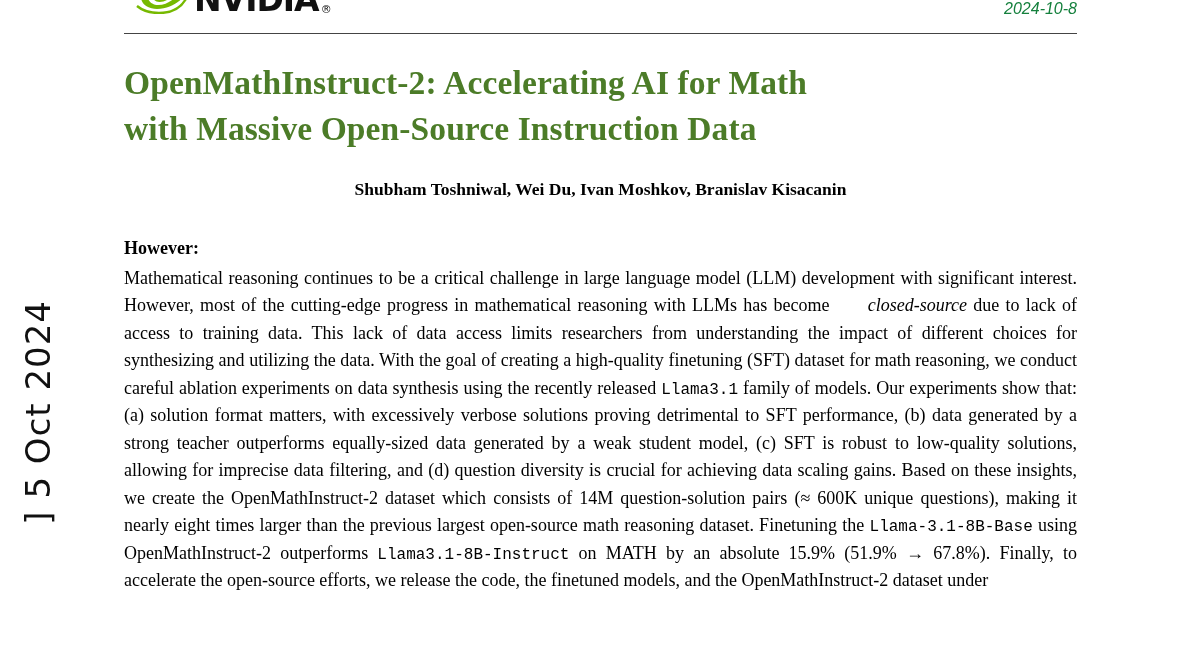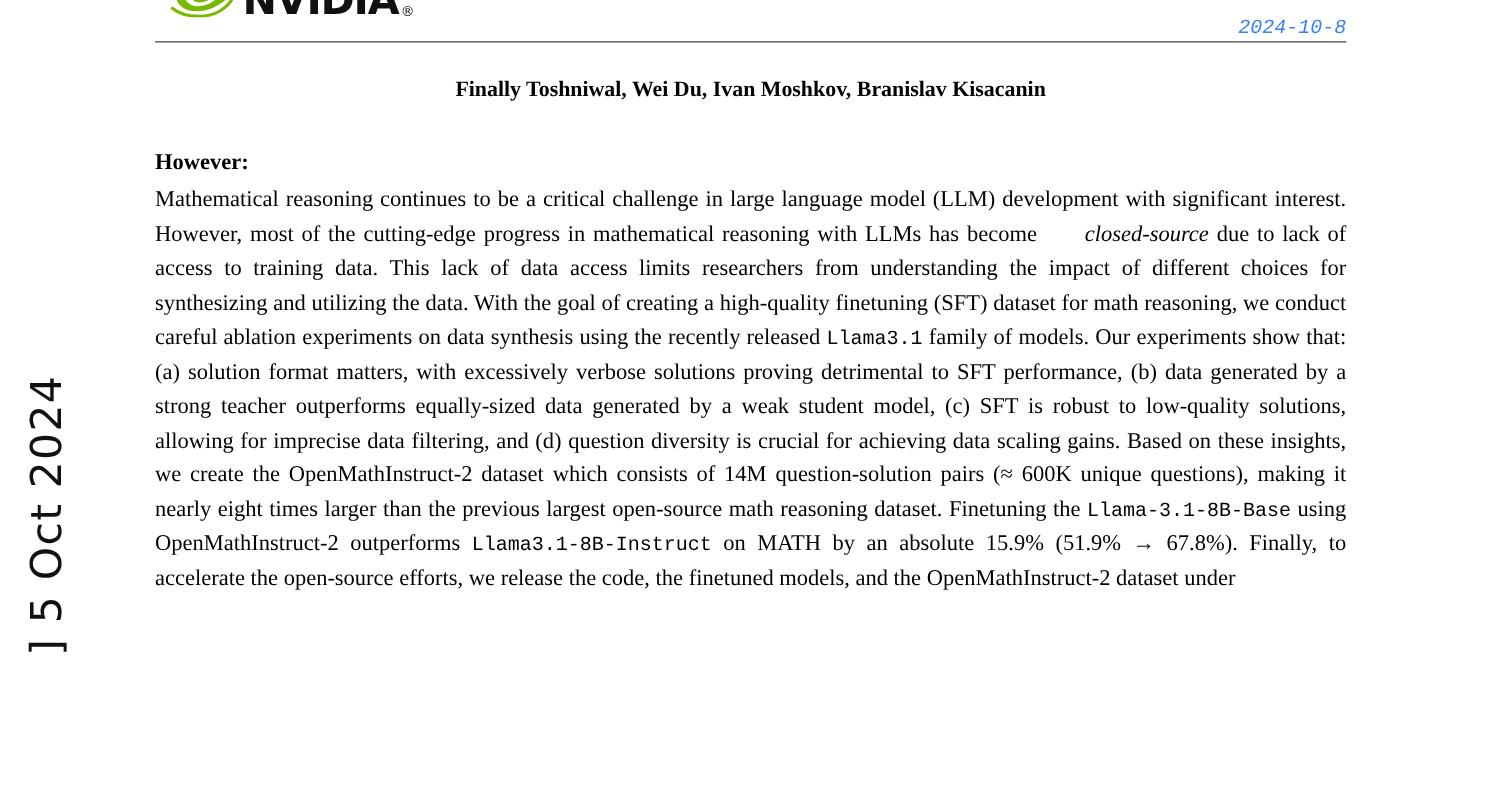--- a/index.html
+++ b/index.html
@@ -71,25 +71,25 @@
     font-family: "DejaVu Sans", sans-serif;
     font-size: 11px;
     color: #111;
     align-self: flex-end;
     margin-left: 2px;
     margin-bottom: 4px;
   }
   .header-date {
     position: absolute;
     right: 0;
-    top: 13px;
-    font-family: Liberation Mono, monospace;
+    top: 0;
+    font-family: Liberation Sans, sans-serif;
     font-style: italic;
     font-size: 16px;
-    color: #3b82f6;
+    color: #15803d;
   }
   .header-rule {
     position: absolute;
     left: 0;
     right: 0;
     top: 33px;
     border-top: 1.6px solid #444;
   }
 
   .title {
@@ -147,21 +147,25 @@
           <path d="M2 8c6-5 14-7 22-7 13 0 23 6 28 16-5 10-15 16-28 16-8 0-16-2-22-7" fill="none" stroke="#76b900" stroke-width="2.4"></path>
         </svg>
       </span>
       <span class="nv-word">NVIDIA</span>
       <span class="nv-reg">®</span>
     </div>
     <div class="header-date">2024-10-8</div>
     <div class="header-rule"></div>
   </div>
 
+  <h1 class="title">
+    <span>OpenMathInstruct-2: Accelerating AI for Math</span><br>
+    <span>with Massive Open-Source Instruction Data</span>
+  </h1>
 
   <div class="authors">
-    <span>Finally Toshniwal, Wei Du, Ivan Moshkov, Branislav Kisacanin</span>
+    <span>Shubham Toshniwal, Wei Du, Ivan Moshkov, Branislav Kisacanin</span>
   </div>
 
   <div class="abstract-label">However:</div>
   <div class="abstract"><span>Mathematical reasoning continues to be a critical challenge in large language model (LLM) development with significant interest. However, most of the cutting-edge progress in mathematical reasoning with LLMs has become </span><i>closed-source</i><span> due to lack of access to training data. This lack of data access limits researchers from understanding the impact of different choices for synthesizing and utilizing the data. With the goal of creating a high-quality finetuning (SFT) dataset for math reasoning, we conduct careful ablation experiments on data synthesis using the recently released </span><span class="mono">Llama3.1</span><span> family of models. Our experiments show that: (a) solution format matters, with excessively verbose solutions proving detrimental to SFT performance, (b) data generated by a strong teacher outperforms equally-sized data generated by a weak student model, (c) SFT is robust to low-quality solutions, allowing for imprecise data filtering, and (d) question diversity is crucial for achieving data scaling gains. Based on these insights, we create the OpenMathInstruct-2 dataset which consists of 14M question-solution pairs (≈ 600K unique questions), making it nearly eight times larger than the previous largest open-source math reasoning dataset. Finetuning the </span><span class="mono">Llama-3.1-8B-Base</span><span> using OpenMathInstruct-2 outperforms </span><span class="mono">Llama3.1-8B-Instruct</span><span> on MATH by an absolute 15.9% (51.9% → 67.8%). Finally, to accelerate the open-source efforts, we release the code, the finetuned models, and the OpenMathInstruct-2 dataset under</span></div>
 
 </div>
 
 </body></html>

